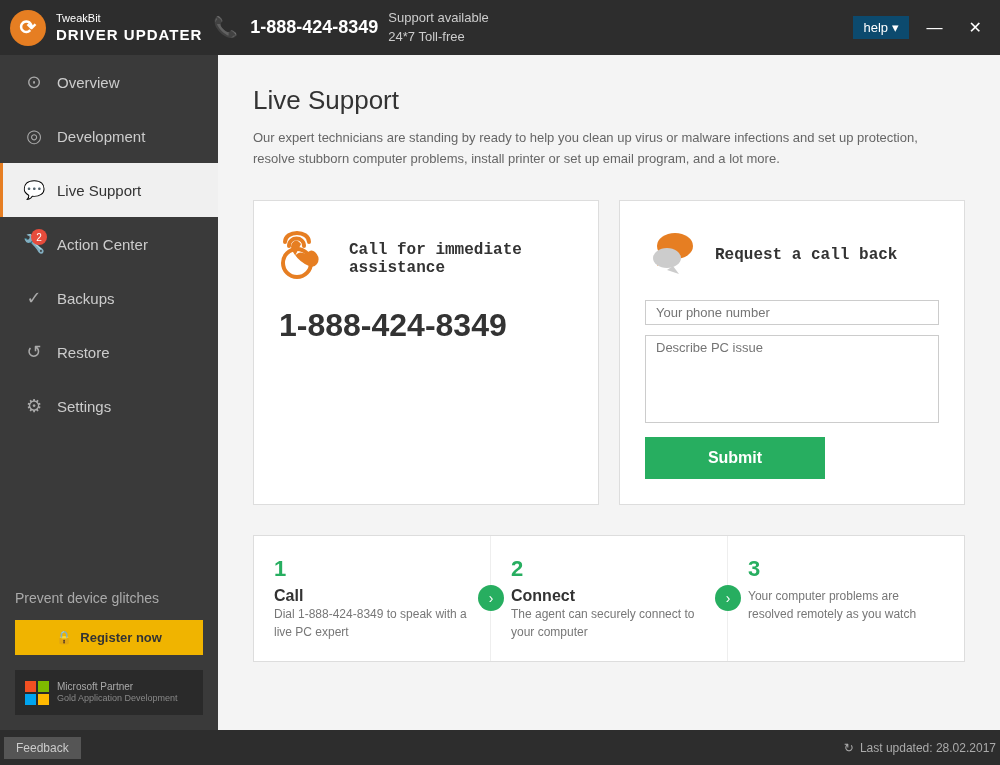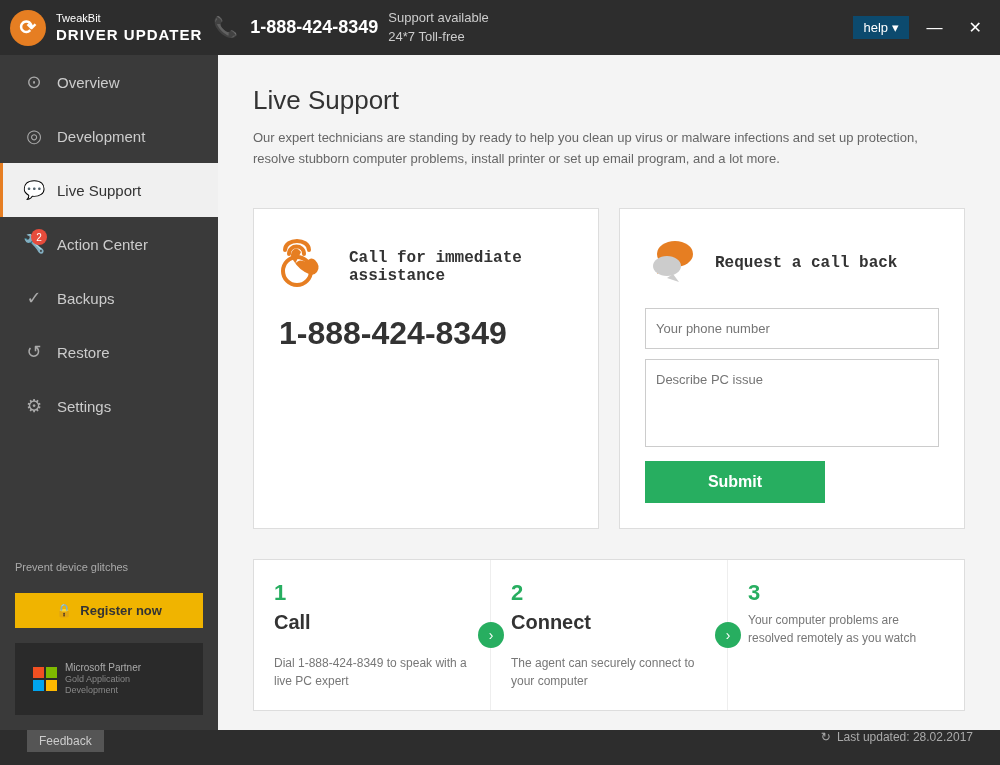--- a/index.html
+++ b/index.html
@@ -125,41 +125,41 @@
       position: absolute;
       top: 12px;
       left: 28px;
     }
     .sidebar-bottom {
       margin-top: auto;
       padding: 15px;
     }
     .prevent-text {
       color: #aaa;
-      font-size: 11px;
-      margin-bottom: 20px;
+      font-size: 14px;
+      margin-bottom: 14px;
     }
     .register-btn {
       background: #f0b400;
       color: #333;
       border: none;
       padding: 10px 16px;
       font-size: 13px;
       font-weight: bold;
       cursor: pointer;
       width: 100%;
       display: flex;
       align-items: center;
       justify-content: center;
       gap: 8px;
     }
     .ms-partner {
       margin-top: 15px;
       background: #2a2a2a;
-      padding: 18px;
+      padding: 10px;
       display: flex;
       align-items: center;
       gap: 8px;
     }
     .ms-logo {
       display: grid;
       grid-template-columns: 1fr 1fr;
       gap: 2px;
       width: 24px;
       height: 24px;
@@ -187,21 +187,21 @@
     .page-title {
       font-size: 26px;
       font-weight: 300;
       color: #333;
       margin-bottom: 12px;
     }
     .page-desc {
       font-size: 13px;
       color: #666;
       line-height: 1.6;
-      margin-bottom: 38px;
+      margin-bottom: 30px;
       max-width: 700px;
     }
 
     
     .support-cards {
       display: flex;
       gap: 20px;
       margin-bottom: 30px;
     }
     .support-card {
@@ -232,21 +232,21 @@
       font-size: 12px;
       color: #777;
       line-height: 1.5;
     }
 
     
     .callback-form input,
     .callback-form textarea {
       width: 100%;
       border: 1px solid #ccc;
-      padding: 12px 10px;
+      padding: 4px 10px;
       font-size: 13px;
       color: #888;
       margin-bottom: 10px;
       resize: none;
       font-family: inherit;
     }
     .callback-form textarea {
       height: 88px;
     }
     .submit-btn {
@@ -276,24 +276,24 @@
     .step-number {
       font-size: 22px;
       color: #ccc;
       margin-bottom: 5px;
     }
     .step-number span {
       color: #27ae60;
       font-weight: bold;
     }
     .step-title {
-      font-size: 20px;
+      font-size: 16px;
       font-weight: bold;
       color: #333;
-      margin-bottom: 20px;
+      margin-bottom: 0;
     }
     .step-desc {
       font-size: 12px;
       color: #777;
       line-height: 1.5;
     }
     .step-arrow {
       position: absolute;
       right: -14px;
       top: 50%;
@@ -308,23 +308,23 @@
       justify-content: center;
       font-size: 14px;
       z-index: 1;
     }
 
     
     .statusbar {
       background: #2d2d2d;
       height: 35px;
       display: flex;
-      align-items: flex-start;
+      align-items: center;
       justify-content: space-between;
-      padding: 0 27px;
+      padding: 0 4px;
     }
     .feedback-btn {
       background: #555;
       color: #ccc;
       border: none;
       padding: 4px 12px;
       font-size: 12px;
       cursor: pointer;
     }
     .last-updated {

